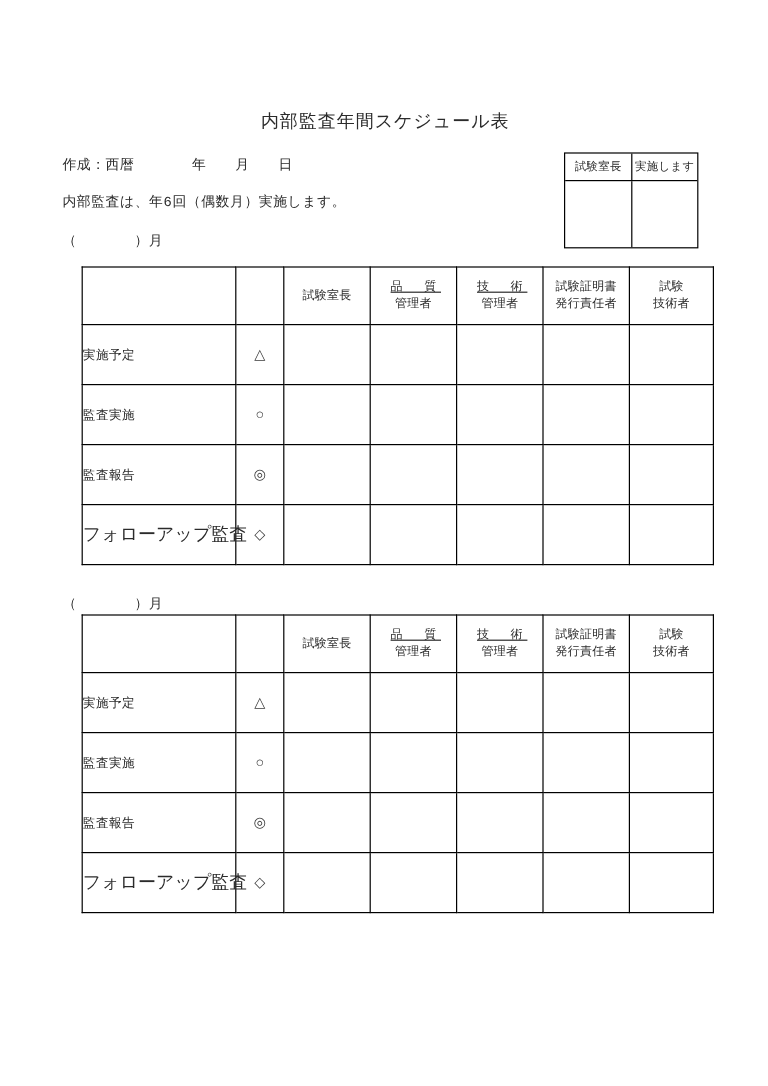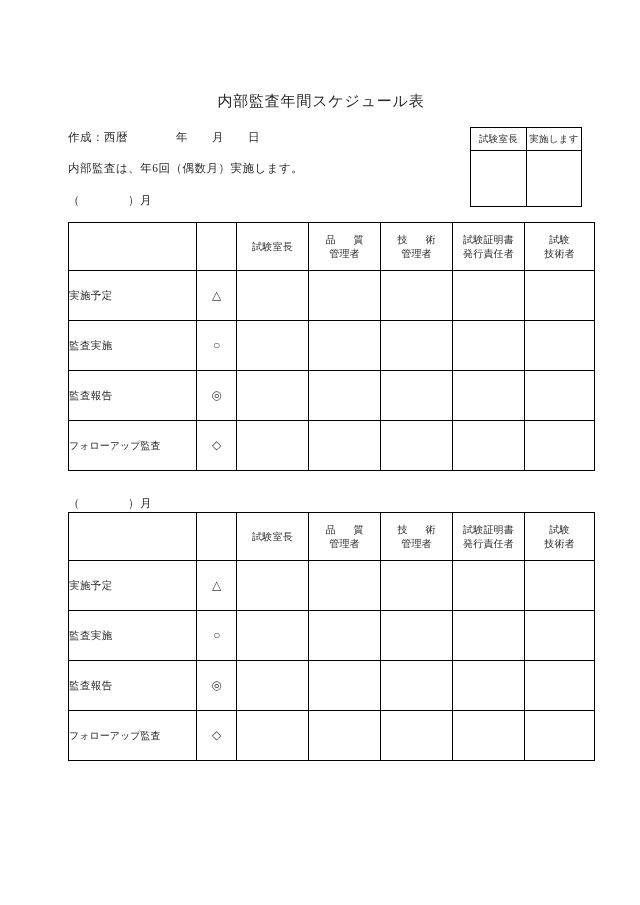--- a/index.html
+++ b/index.html
@@ -25,28 +25,28 @@
     text-align: center;
     font-size: 15px;
     letter-spacing: 0.8px;
     color: #2b2b2b;
     white-space: nowrap;
   }
 
   
   .meta-line {
     position: absolute;
-    left: 68px;
+    left: 52px;
     font-size: 11.5px;
     letter-spacing: 0.5px;
     color: #2b2b2b;
     white-space: pre;
   }
   .meta-created { top: 130px; }
-  .meta-note    { top: 161px; }
+  .meta-note    { top: 161px; font-family: Liberation Mono, monospace; }
   .month-label-1 { top: 193px; }
   .month-label-2 { top: 496px; }
 
   
   .approval-box {
     position: absolute;
     left: 470px;
     top: 127px;
     width: 112px;
     height: 80px;
@@ -115,32 +115,33 @@
     vertical-align: middle;
     font-size: 10px;
     line-height: 1.35;
     letter-spacing: 0.2px;
     color: #2b2b2b;
   }
   .th-role .spread {
     display: inline-block;
     letter-spacing: 4px;
     padding-left: 4px;
+    text-decoration: underline;
   }
 
   .td-rowlabel {
     vertical-align: middle;
     padding-left: 9px;
     font-size: 10.5px;
     letter-spacing: 0.4px;
     color: #2b2b2b;
     white-space: nowrap;
   }
   .td-rowlabel.narrow {
-    font-size: 10px;
+    font-size: 15px;
     letter-spacing: 0px;
   }
   .td-symbol {
     text-align: center;
     vertical-align: middle;
     font-size: 12px;
     color: #3a3a3a;
   }
   .td-empty { }
 </style>

